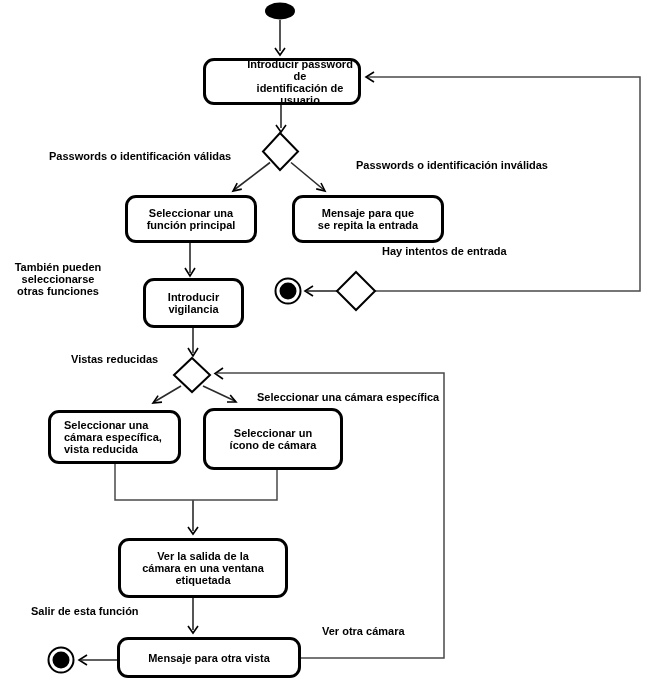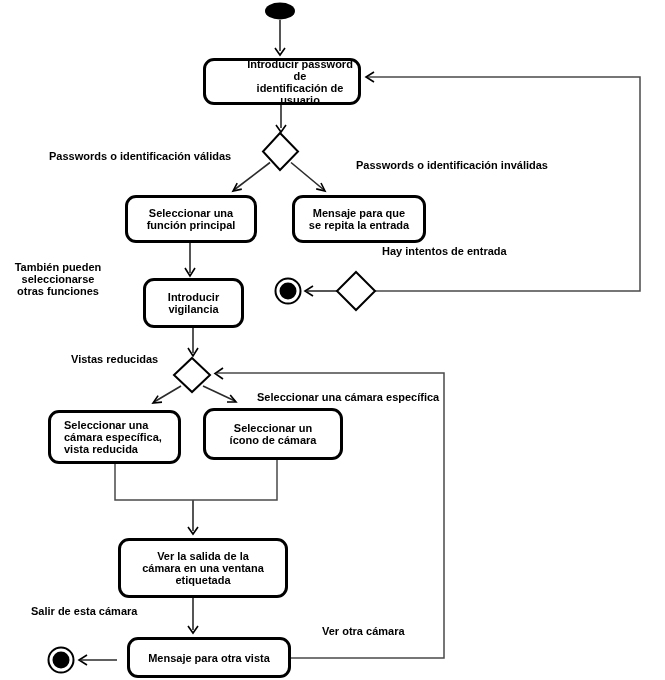--- a/index.html
+++ b/index.html
@@ -103,63 +103,63 @@
   <div class="activity" style="left:203px;top:58px;width:158px;height:47px;padding-left:36px;">
     <span>Introducir password de
 identificación de usuario</span>
   </div>
 
   <div class="activity" style="left:125px;top:195px;width:132px;height:48px;">
     <span>Seleccionar una
 función principal</span>
   </div>
 
-  <div class="activity" style="left:292px;top:195px;width:134px;height:48px;">
+  <div class="activity" style="left:292px;top:195px;width:152px;height:48px;">
     <span>Mensaje para que
 se repita la entrada</span>
   </div>
 
   <div class="activity" style="left:143px;top:278px;width:101px;height:50px;">
     <span>Introducir
 vigilancia</span>
   </div>
 
   <div class="activity align-left" style="left:48px;top:410px;width:133px;height:54px;">
     <span>Seleccionar una
 cámara específica,
 vista reducida</span>
   </div>
 
-  <div class="activity" style="left:203px;top:408px;width:140px;height:52px;">
+  <div class="activity" style="left:203px;top:408px;width:140px;height:62px;">
     <span>Seleccionar un
 ícono de cámara</span>
   </div>
 
   <div class="activity" style="left:118px;top:538px;width:170px;height:60px;">
     <span>Ver la salida de la
 cámara en una ventana
 etiquetada</span>
   </div>
 
-  <div class="activity" style="left:117px;top:637px;width:164px;height:41px;margin-left:10px;">
+  <div class="activity" style="left:117px;top:637px;width:184px;height:41px;">
     <span>Mensaje para otra vista</span>
   </div>
 
   <div class="flow-label" style="left:49px;top:150px;">Passwords o identificación válidas</div>
 
   <div class="flow-label" style="left:356px;top:159px;">Passwords o identificación inválidas</div>
 
 
   <div class="flow-label" style="left:382px;top:245px;">Hay intentos de entrada</div>
 
   <div class="flow-label centered" style="left:8px;top:261px;width:100px;">También pueden
 seleccionarse
 otras funciones</div>
 
   <div class="flow-label" style="left:71px;top:353px;">Vistas reducidas</div>
 
   <div class="flow-label" style="left:257px;top:391px;">Seleccionar una cámara específica</div>
 
-  <div class="flow-label" style="left:31px;top:605px;">Salir de esta cámara</div>
+  <div class="flow-label" style="left:31px;top:605px;">Salir de esta función</div>
 
   <div class="flow-label" style="left:322px;top:625px;">Ver otra cámara</div>
 
 </div>
 
 </body></html>

